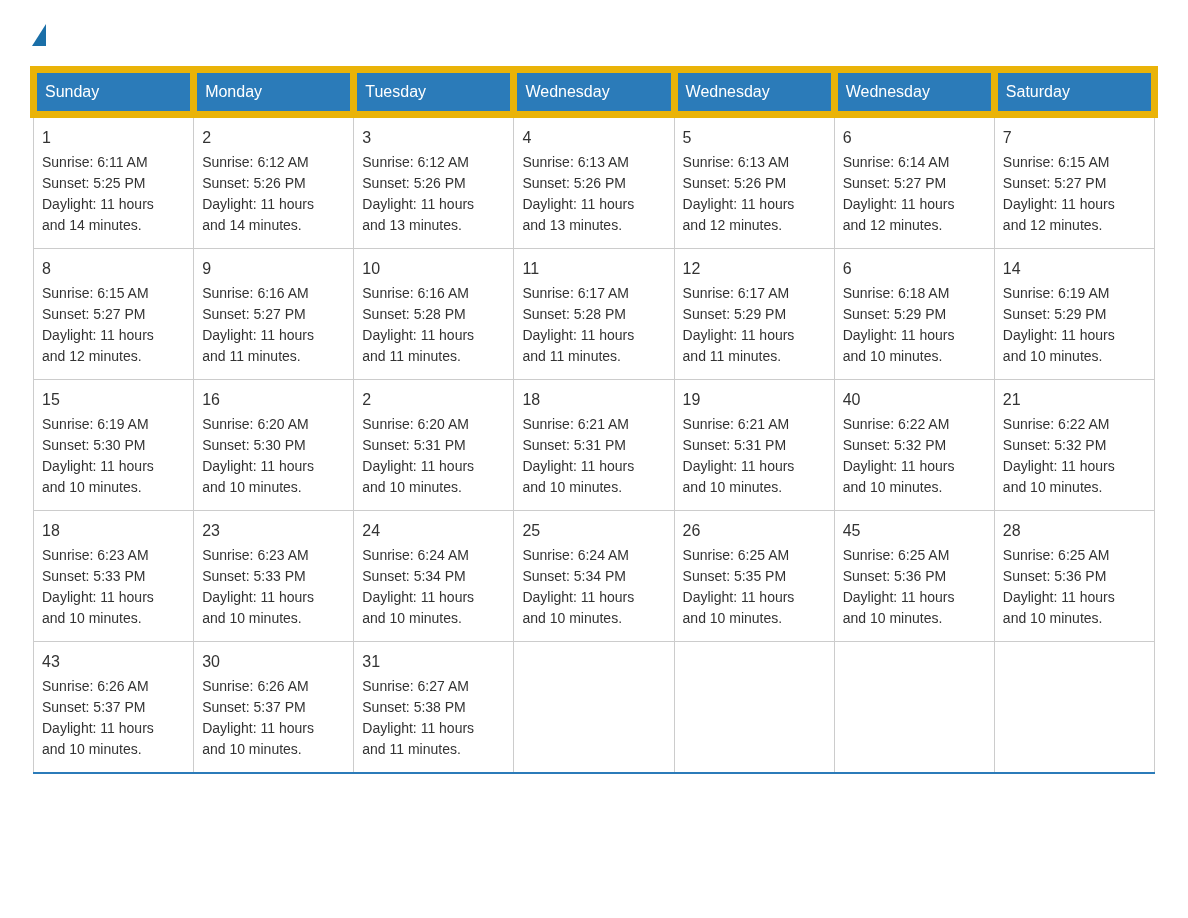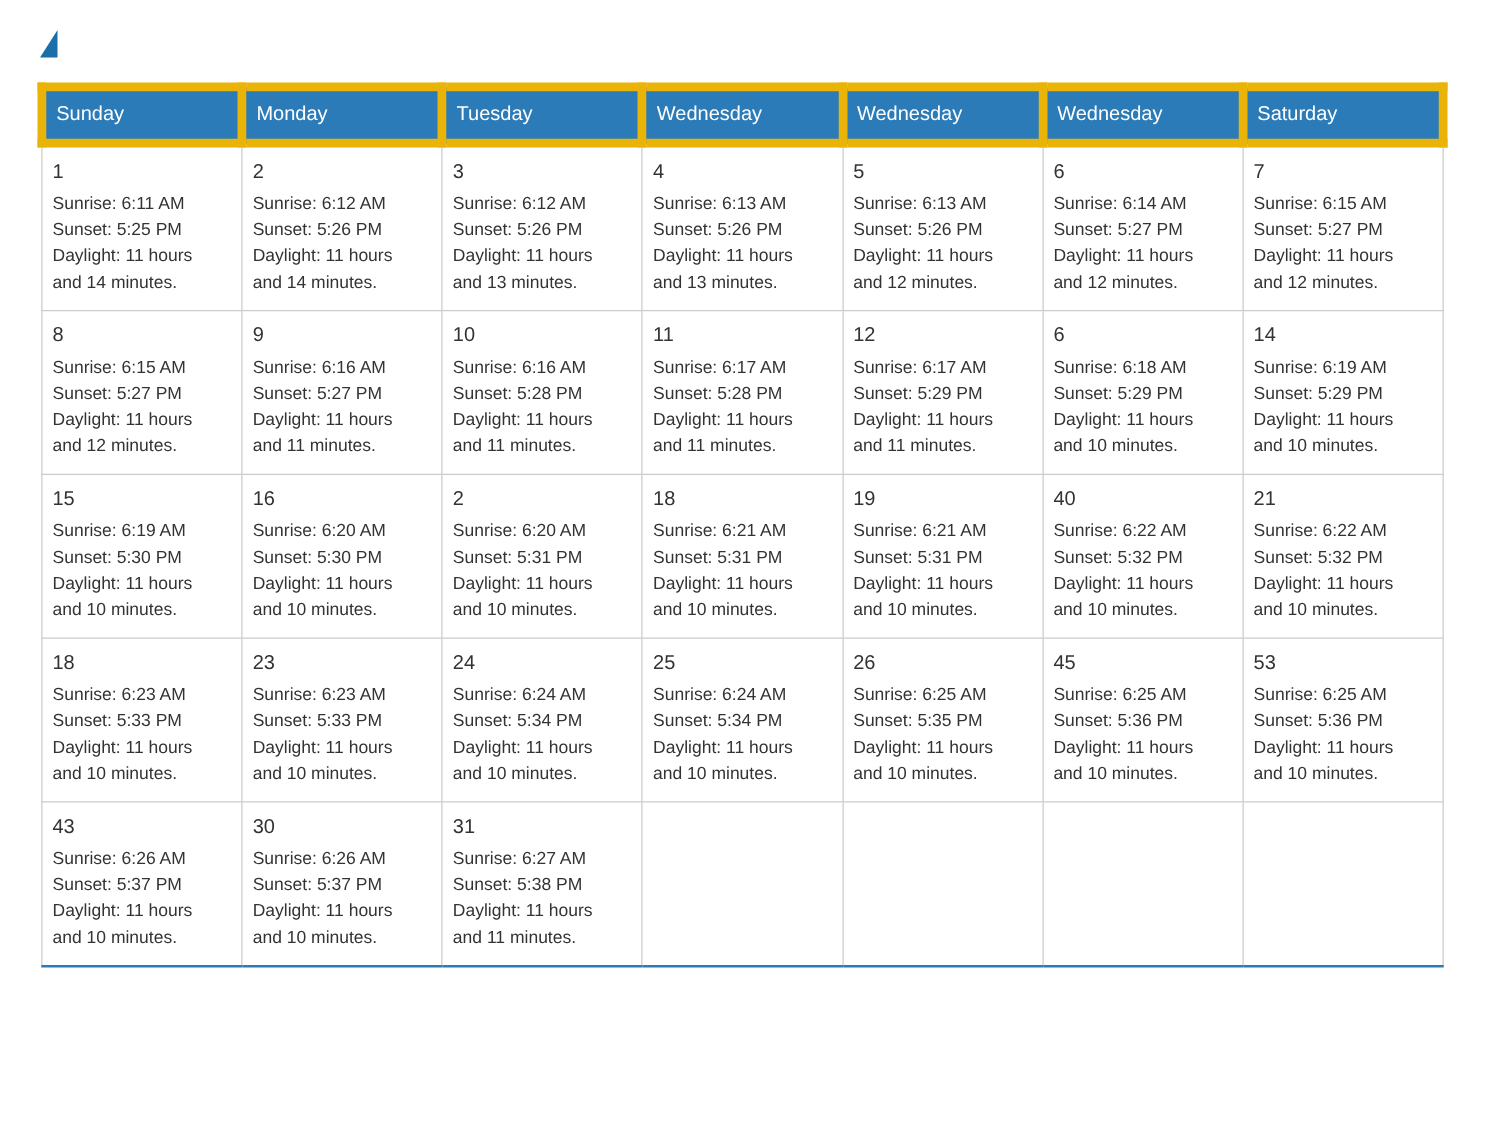--- a/index.html
+++ b/index.html
@@ -162,21 +162,21 @@
         <td><span class="day-number">40</span><span class="day-info">Sunrise: 6:22 AM<br>Sunset: 5:32 PM<br>Daylight: 11 hours<br>and 10 minutes.</span></td>
         <td><span class="day-number">21</span><span class="day-info">Sunrise: 6:22 AM<br>Sunset: 5:32 PM<br>Daylight: 11 hours<br>and 10 minutes.</span></td>
       </tr>
       <tr>
         <td><span class="day-number">18</span><span class="day-info">Sunrise: 6:23 AM<br>Sunset: 5:33 PM<br>Daylight: 11 hours<br>and 10 minutes.</span></td>
         <td><span class="day-number">23</span><span class="day-info">Sunrise: 6:23 AM<br>Sunset: 5:33 PM<br>Daylight: 11 hours<br>and 10 minutes.</span></td>
         <td><span class="day-number">24</span><span class="day-info">Sunrise: 6:24 AM<br>Sunset: 5:34 PM<br>Daylight: 11 hours<br>and 10 minutes.</span></td>
         <td><span class="day-number">25</span><span class="day-info">Sunrise: 6:24 AM<br>Sunset: 5:34 PM<br>Daylight: 11 hours<br>and 10 minutes.</span></td>
         <td><span class="day-number">26</span><span class="day-info">Sunrise: 6:25 AM<br>Sunset: 5:35 PM<br>Daylight: 11 hours<br>and 10 minutes.</span></td>
         <td><span class="day-number">45</span><span class="day-info">Sunrise: 6:25 AM<br>Sunset: 5:36 PM<br>Daylight: 11 hours<br>and 10 minutes.</span></td>
-        <td><span class="day-number">53</span><span class="day-info">Sunrise: 6:25 AM<br>Sunset: 5:36 PM<br>Daylight: 11 hours<br>and 10 minutes.</span></td>
+        <td><span class="day-number">28</span><span class="day-info">Sunrise: 6:25 AM<br>Sunset: 5:36 PM<br>Daylight: 11 hours<br>and 10 minutes.</span></td>
       </tr>
       <tr>
         <td><span class="day-number">43</span><span class="day-info">Sunrise: 6:26 AM<br>Sunset: 5:37 PM<br>Daylight: 11 hours<br>and 10 minutes.</span></td>
         <td><span class="day-number">30</span><span class="day-info">Sunrise: 6:26 AM<br>Sunset: 5:37 PM<br>Daylight: 11 hours<br>and 10 minutes.</span></td>
         <td><span class="day-number">31</span><span class="day-info">Sunrise: 6:27 AM<br>Sunset: 5:38 PM<br>Daylight: 11 hours<br>and 11 minutes.</span></td>
         <td class="empty-cell"></td>
         <td class="empty-cell"></td>
         <td class="empty-cell"></td>
         <td class="empty-cell"></td>
       </tr>

